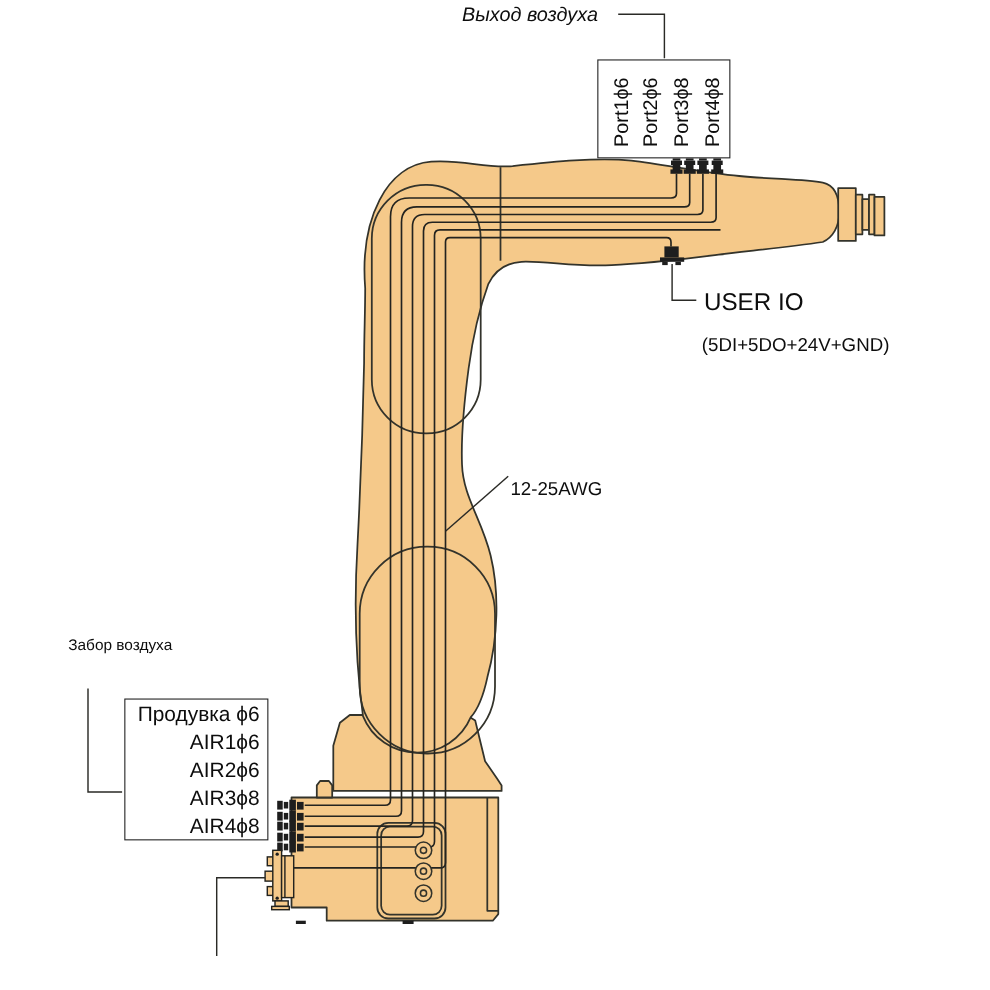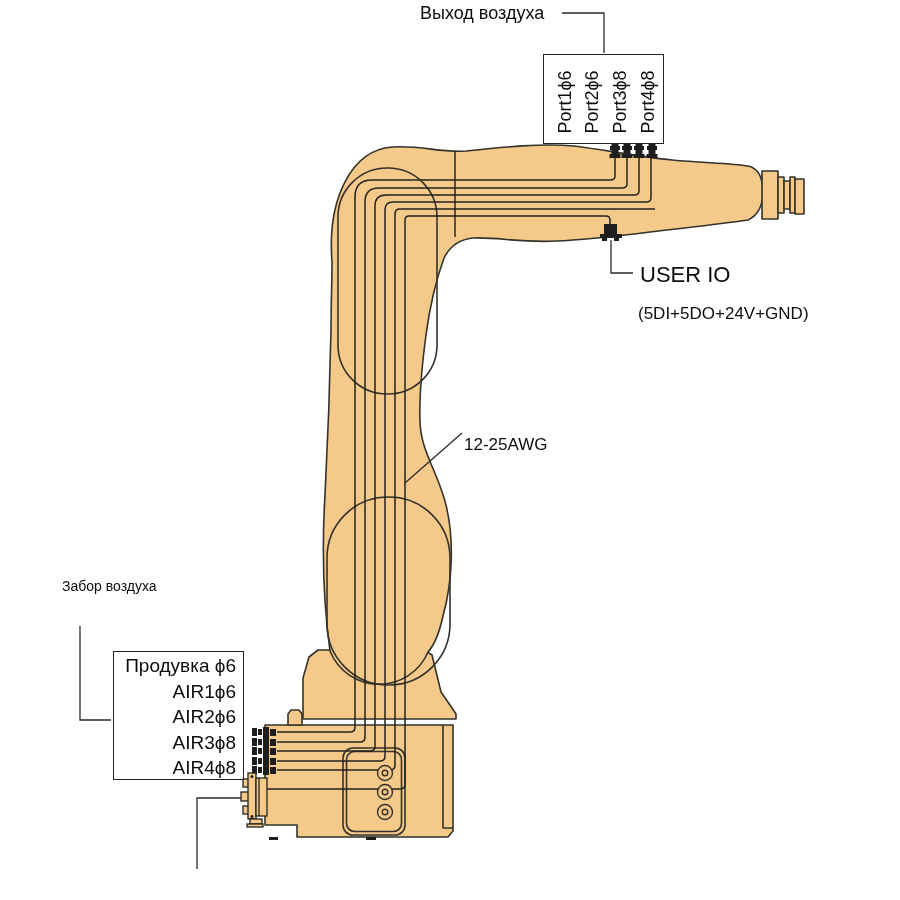--- a/index.html
+++ b/index.html
@@ -2,39 +2,39 @@
 <html><head>
 <meta charset="utf-8">
 <style>
   html,body{margin:0;padding:0;background:#ffffff;}
   #stage{
     position:relative;width:900px;height:900px;background:#ffffff;overflow:hidden;
     font-family:"Liberation Sans", sans-serif;color:#0d0d0d;
   }
   #drawing{position:absolute;left:0;top:0;}
   .lbl{position:absolute;white-space:nowrap;color:#0d0d0d;}
-  .lbl-top{left:420px;top:3px;font-size:18px;}
+  .lbl-top{left:420px;top:3px;font-size:18px;font-style:italic;}
   .lbl-userio1{left:640px;top:262px;font-size:22px;}
   .lbl-userio2{left:638px;top:304px;font-size:17px;}
   .lbl-awg{left:464px;top:424px;font-size:17px;margin-top:11px;}
   .lbl-intake{left:62px;top:578px;font-size:14px;}
   .lbl-bottom{left:57px;top:869px;font-size:19px;}
   .port-box{
     position:absolute;left:543px;top:54px;width:119px;height:88px;
     border:1.5px solid #232323;background:#ffffff;
   }
   .port-label{
     position:absolute;top:47px;font-size:18px;white-space:nowrap;
     transform:translate(-50%,-50%) rotate(-90deg);color:#0d0d0d;
   }
   .p0{left:21px;} .p1{left:48px;} .p2{left:76px;} .p3{left:104px;}
   .air-box{
     position:absolute;left:113px;top:635px;width:131px;height:129px;
     border:1.5px solid #232323;background:transparent;
-    box-sizing:border-box;padding:1px 7px 0 0;margin-top:16px;
+    box-sizing:border-box;padding:1px 7px 0 0;
   }
   .air-item{font-size:19px;line-height:25.5px;text-align:right;white-space:nowrap;color:#0d0d0d;}
 </style>
 </head>
 <body>
 
 <div id="stage">
 
   <svg id="drawing" width="900" height="900" viewBox="0 0 900 900">
     <g fill="#f5c98a" stroke="#33332b" stroke-width="1.6" stroke-linejoin="round">

